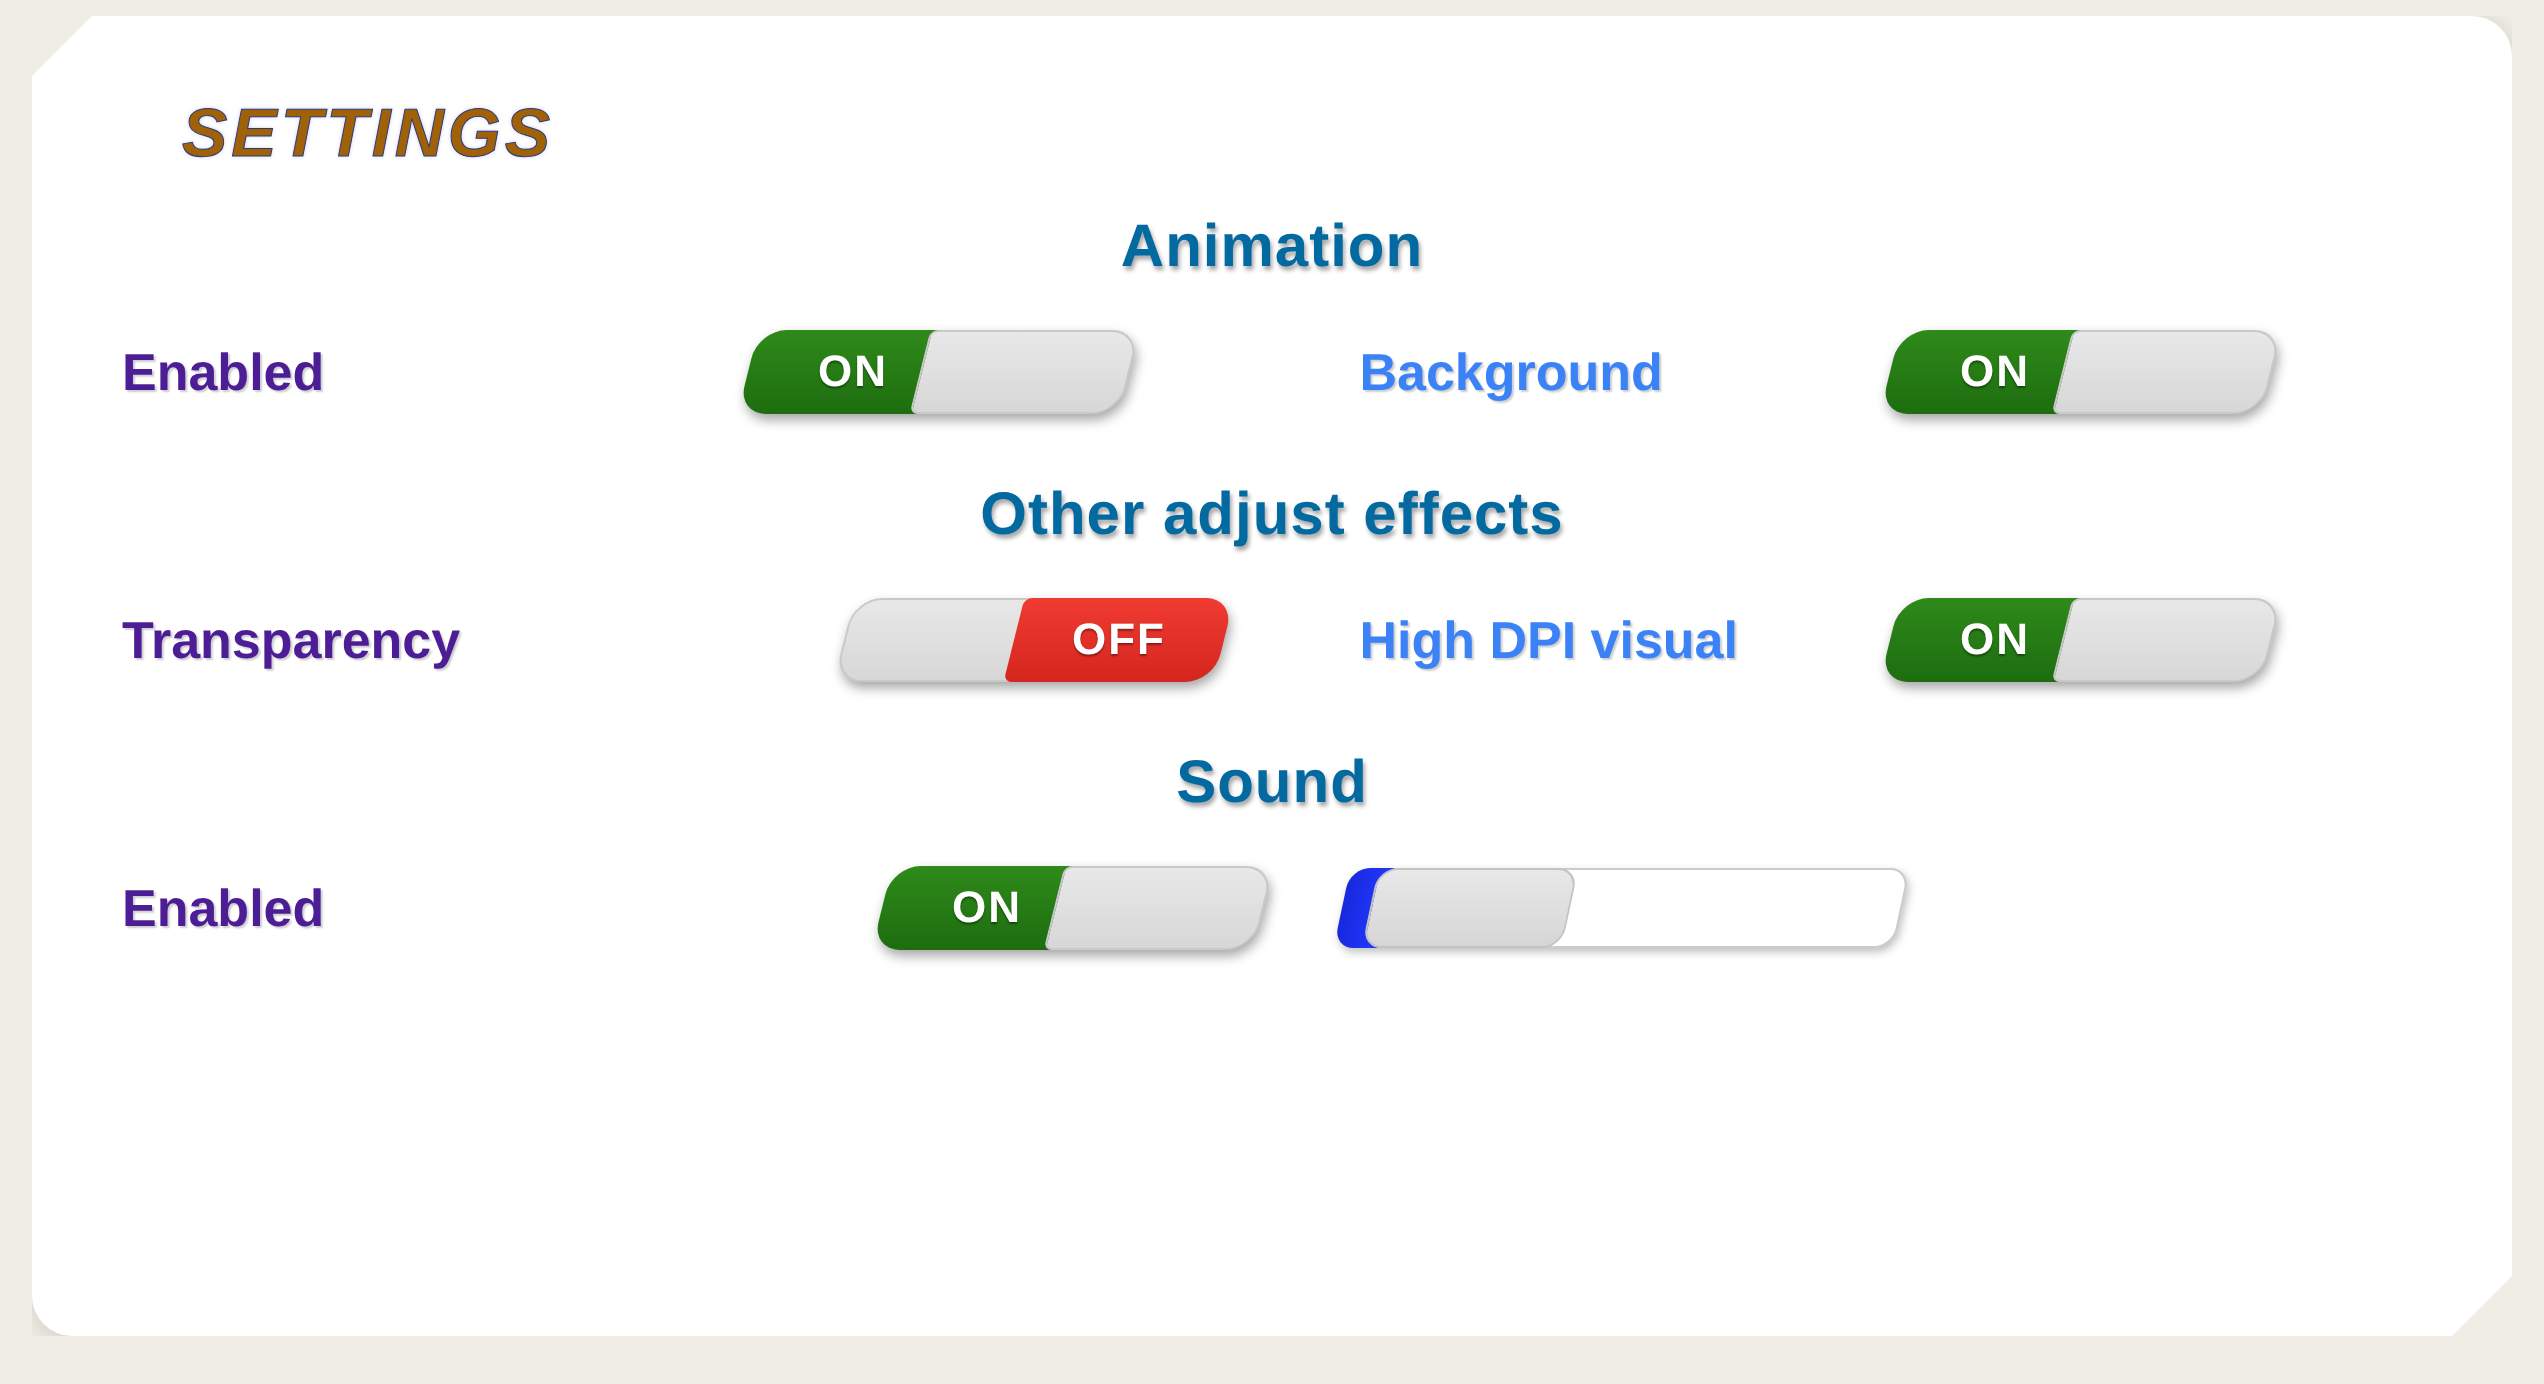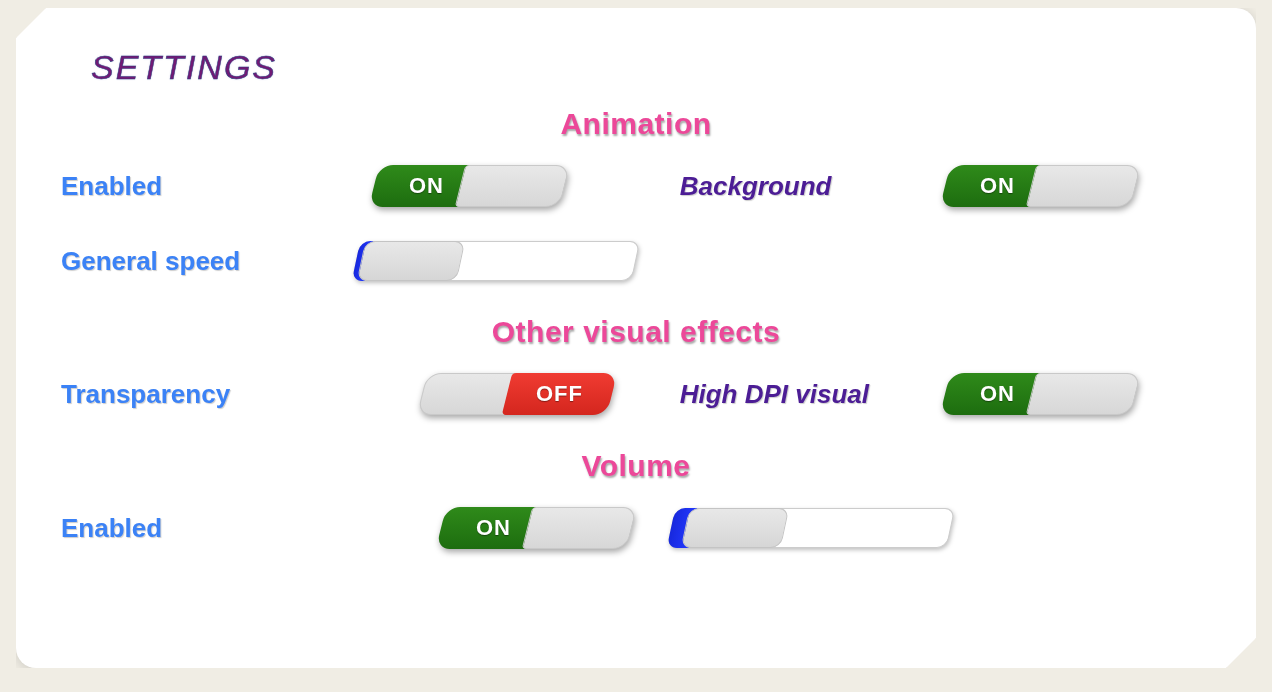--- a/index.html
+++ b/index.html
@@ -19,64 +19,63 @@
     background: #ffffff;
     border-radius: 20px;
     box-shadow: 0 2px 12px rgba(0,0,0,0.15);
     padding: 40px 45px 40px 45px;
     position: relative;
     
     clip-path: polygon(30px 0, 100% 0, 100% calc(100% - 30px), calc(100% - 30px) 100%, 0 100%, 0 30px);
   }
   .page-title {
     font-size: 34px;
-    font-weight: 400;
+    font-weight: 700;
     font-style: italic;
     letter-spacing: 2px;
-    color: #701a75;
+    color: #a16207;
     -webkit-text-stroke: 0.5px #2a3a7a;
     text-shadow: 0 0 2px rgba(60,60,180,0.3);
     margin-left: 30px;
     margin-bottom: 20px;
   }
   .section-title {
     text-align: center;
     font-size: 30px;
     font-weight: 700;
     letter-spacing: 0.5px;
-    color: #ec4899;
+    color: #0369a1;
     text-shadow: 1px 2px 2px rgba(0,0,0,0.35);
     margin-top: 18px;
     margin-bottom: 24px;
   }
   .row {
     display: flex;
     align-items: center;
     width: 100%;
     margin-bottom: 34px;
   }
   .cell-left-label {
     width: 330px;
     font-size: 26px;
     font-weight: 600;
-    color: #3b82f6;
+    color: #4c1d95;
     text-shadow: 1px 1px 1px rgba(0,0,0,0.2);
     padding-left: 0;
   }
   .cell-left-ctrl {
     width: 280px;
   }
   .cell-right-label {
     width: 320px;
     font-size: 26px;
     font-weight: 600;
-    color: #4c1d95;
+    color: #3b82f6;
     text-shadow: 1px 1px 1px rgba(0,0,0,0.2);
     padding-left: 40px;
-    font-style: italic;
   }
   .cell-right-ctrl {
     width: 280px;
   }
 
   
   .toggle {
     width: 190px;
     height: 42px;
     position: relative;
@@ -193,32 +192,22 @@
     <div class="cell-right-ctrl">
       <div class="toggle on">
         <div class="half active-left">
             <span>ON</span>
           </div>
         <div class="knob"></div>
       </div>
     </div>
   </div>
 
-  <div class="row">
-    <div class="cell-left-label" style="width:295px">General speed</div>
-    <div class="cell-left-ctrl">
-      <div class="slider">
-        <div class="track"></div>
-        <div class="fill" style="width: 13.4px;"></div>
-        <div class="thumb" style="left: 5.4px;"></div>
-      </div>
-    </div>
-  </div>
-
-  <div class="section-title">Other visual effects</div>
+
+  <div class="section-title">Other adjust effects</div>
 
   <div class="row">
     <div class="cell-left-label" style="width:380px">Transparency</div>
     <div class="cell-left-ctrl" style="width:230px">
       <div class="toggle off">
         <div class="knob"></div>
         <div class="half active-right">
             <span>OFF</span>
           </div>
       </div>
@@ -227,21 +216,21 @@
     <div class="cell-right-ctrl">
       <div class="toggle on">
         <div class="half active-left">
             <span>ON</span>
           </div>
         <div class="knob"></div>
       </div>
     </div>
   </div>
 
-  <div class="section-title">Volume</div>
+  <div class="section-title">Sound</div>
 
   <div class="row">
     <div class="cell-left-label" style="width:380px">Enabled</div>
     <div class="cell-left-ctrl" style="width:230px">
       <div class="toggle on">
         <div class="half active-left">
             <span>ON</span>
           </div>
         <div class="knob"></div>
       </div>

